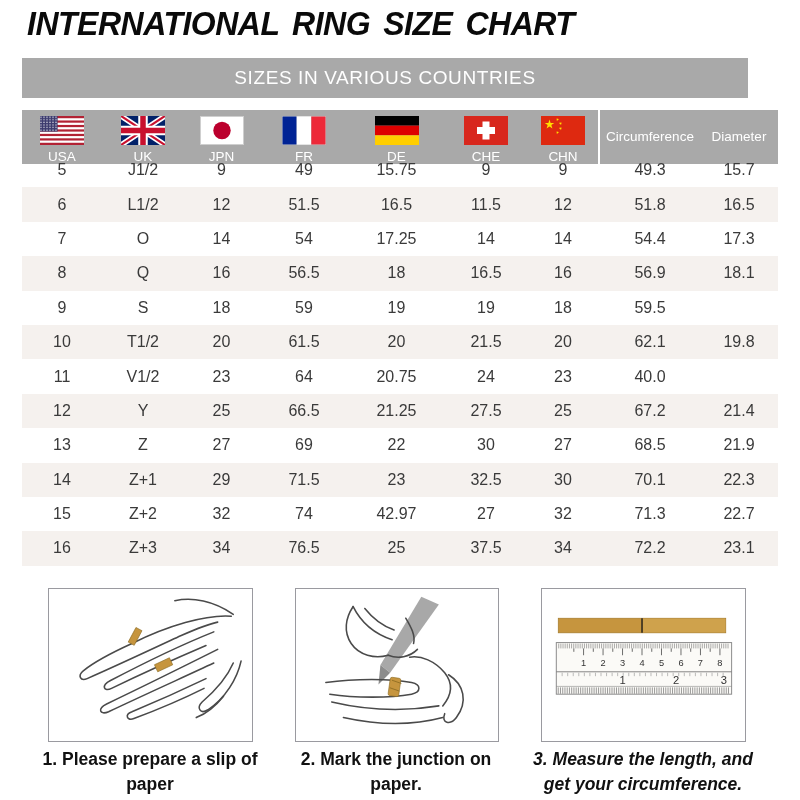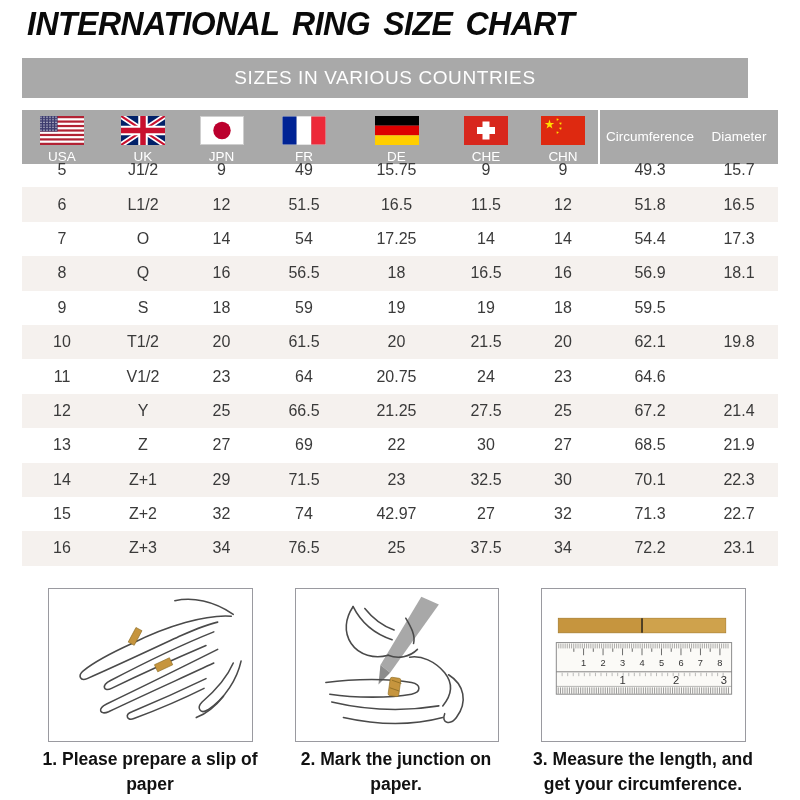--- a/index.html
+++ b/index.html
@@ -50,21 +50,21 @@
   .instr-box{position:absolute;background:#fff;border:1px solid #9a9aa0;height:152px;top:588px;}
   #box1{left:48px;width:203px;}
   #box2{left:295px;width:202px;}
   #box3{left:541px;width:203px;}
   .caption{
     position:absolute;top:747px;font-size:17.5px;font-weight:bold;color:#111;
     text-align:center;line-height:25px;
   }
   #cap1{left:18px;width:264px;}
   #cap2{left:282px;width:228px;}
-  #cap3{left:532px;width:222px;}
+  #cap3{left:532px;width:222px;font-style:italic;}
 </style>
 </head>
 <body>
 
 <div>
 
   <h1 class="page-title">INTERNATIONAL RING SIZE CHART</h1>
 
   <div class="table-wrap">
 
@@ -240,21 +240,21 @@
         </div>
         <div class="grid-row data-row">
           <div class="cell">11</div>
           <div class="cell">V1/2</div>
           <div class="cell">23</div>
           <div class="cell">64</div>
           <div class="cell">20.75</div>
           <div class="cell">24</div>
           <div class="cell">23</div>
           <div></div>
-          <div class="cell">64.6</div>
+          <div class="cell">40.0</div>
         </div>
         <div class="grid-row data-row alt">
           <div class="cell">12</div>
           <div class="cell">Y</div>
           <div class="cell">25</div>
           <div class="cell">66.5</div>
           <div class="cell">21.25</div>
           <div class="cell">27.5</div>
           <div class="cell">25</div>
           <div></div>

